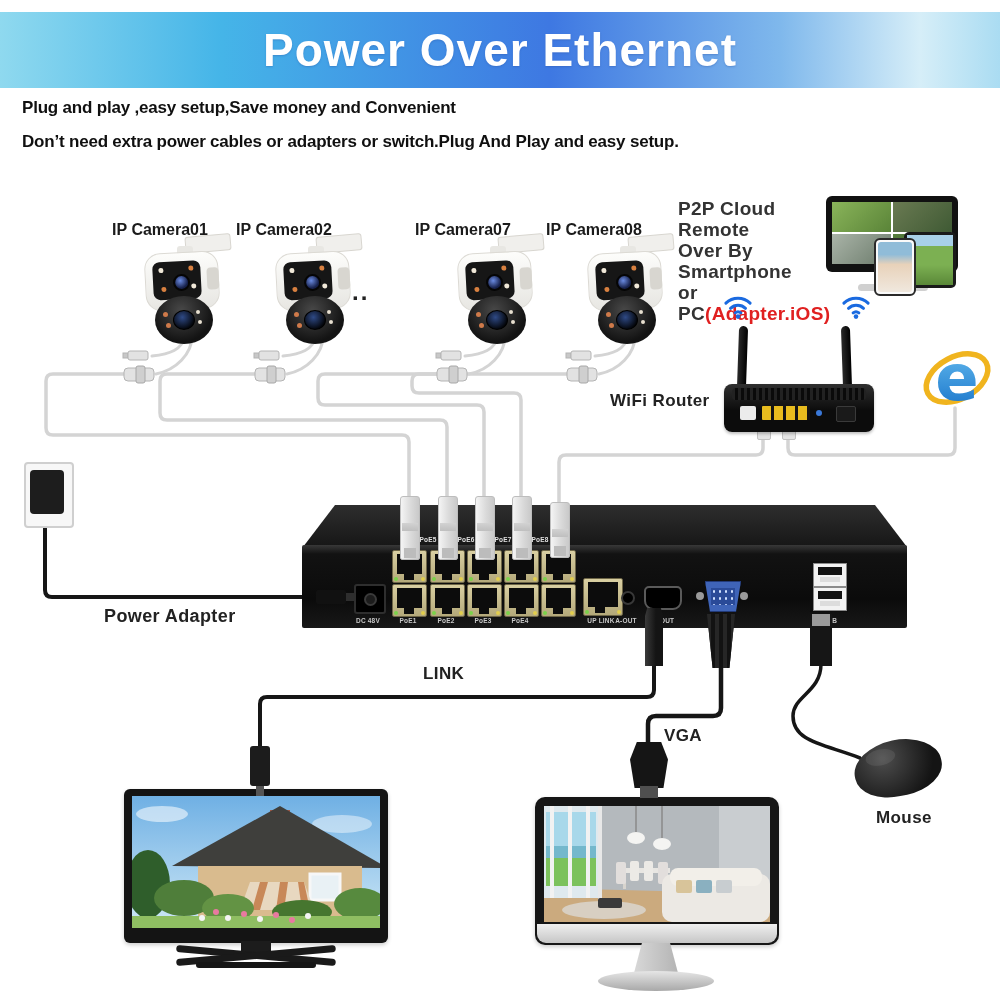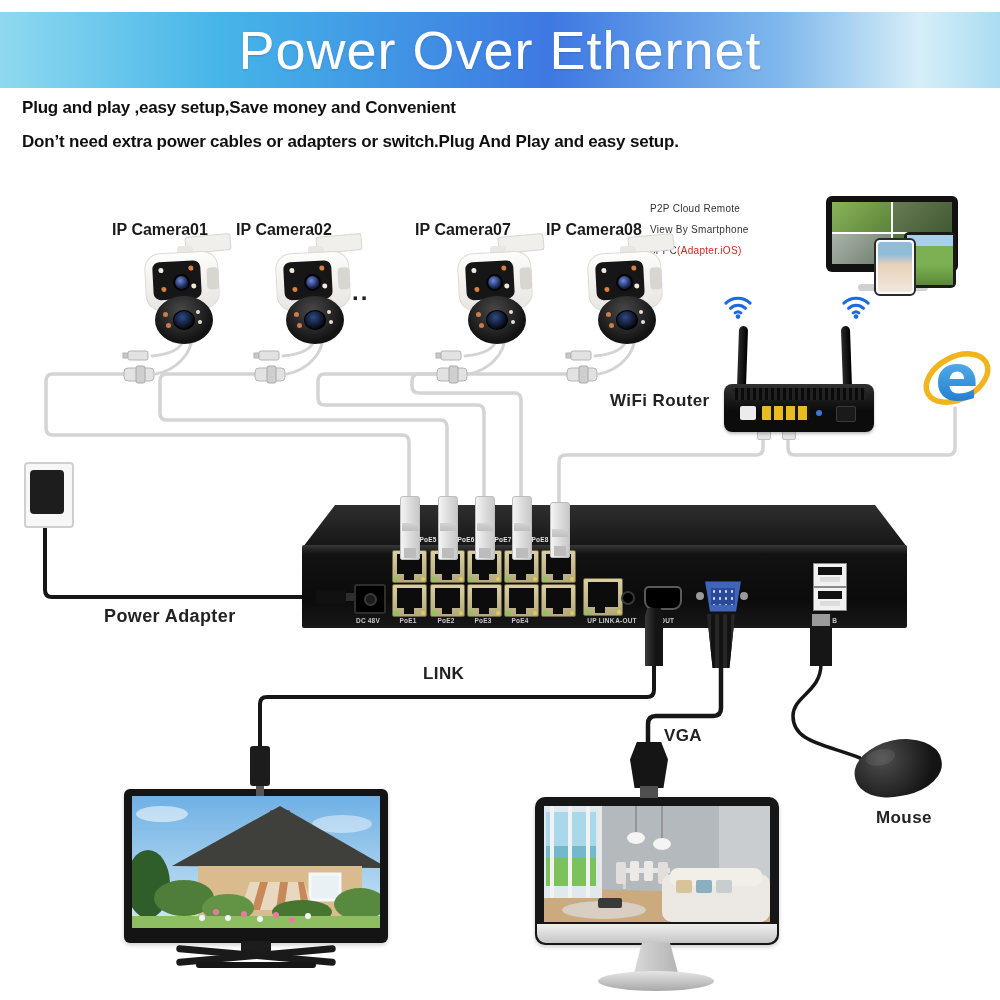--- a/index.html
+++ b/index.html
@@ -1,30 +1,30 @@
 <!DOCTYPE html>
 <html><head>
 <meta charset="utf-8">
 <style>
   html,body{margin:0;padding:0;background:#fff;}
   .canvas{position:relative;width:1000px;height:1000px;background:#fff;overflow:hidden;
           font-family:"Liberation Sans",sans-serif;}
   
   .banner{position:absolute;left:0;top:12px;width:1000px;height:76px;
     background:linear-gradient(90deg,#8fd9ef 0%,#45b5e8 22%,#3e78e2 55%,#7fb8ec 78%,#d6eef8 92%,#aadcf2 100%);}
-  .banner h1{margin:0;line-height:76px;text-align:center;font-size:54px;font-weight:400;color:#fff;
+  .banner h1{margin:0;line-height:76px;text-align:center;font-size:46px;font-weight:700;color:#fff;
     letter-spacing:1px;text-shadow:0 1px 2px rgba(40,80,160,.35);}
   
   .intro{position:absolute;left:22px;color:#101010;font-size:17px;font-weight:600;letter-spacing:-.2px;}
   
   .lbl{position:absolute;color:#222;font-weight:600;letter-spacing:.4px;font-size:17px;}
   .cam-lbl{position:absolute;width:110px;text-align:center;font-size:16px;font-weight:600;color:#1b1b1b;}
   .dots{position:absolute;left:352px;top:278px;font-size:24px;font-weight:800;color:#222;letter-spacing:2px;}
   
-  .p2p{position:absolute;left:650px;top:198px;width:150px;font-size:10px;font-weight:400;
+  .p2p{position:absolute;left:678px;top:198px;width:150px;font-size:19px;font-weight:700;
        color:#333;line-height:21px;letter-spacing:.3px;}
   .p2p .accent{color:#e02020;}
   
   svg.cables{position:absolute;left:0;top:0;z-index:1;}
   
   .camera{position:absolute;width:104px;height:115px;z-index:2;}
   .cam-arm{position:absolute;left:52px;top:3px;width:44px;height:15px;background:#f0efec;
            border:1px solid #d8d6d0;border-radius:3px;transform:rotate(-5deg);}
   .cam-joint{position:absolute;left:44px;top:14px;width:16px;height:20px;background:#e8e7e3;border-radius:3px;}
   .cam-head{position:absolute;left:12px;top:20px;width:72px;height:56px;border-radius:16px;
@@ -309,21 +309,21 @@
       <b style="left:8px;top:16px;width:5px;height:5px;background:#cf7a4a;"></b>
       <b style="left:11px;top:27px;width:5px;height:5px;background:#cf7a4a;"></b>
       <b style="left:41px;top:14px;width:4px;height:4px;background:#e8e0d0;"></b>
       <b style="left:43px;top:24px;width:4px;height:4px;background:#e8e0d0;"></b>
       <span class="cam-glass"></span>
     </div>
   </div>
 
   <div class="p2p">
     <div>P2P Cloud Remote</div>
-    <div>View By Smartphone</div>
+    <div>Over By Smartphone</div>
     <div><span>or PC</span><span class="accent">(Adapter.iOS)</span></div>
   </div>
 
   <div class="rmon">
     <div class="scr">
       <i style="background:linear-gradient(135deg,#8ab45a,#5a8438);"></i>
       <i style="background:linear-gradient(135deg,#6a7a52,#3f5a34);"></i>
       <i style="background:linear-gradient(135deg,#aab4a8,#6a7a6a);"></i>
       <i style="background:linear-gradient(135deg,#567e3c,#38582a);"></i>
     </div>

